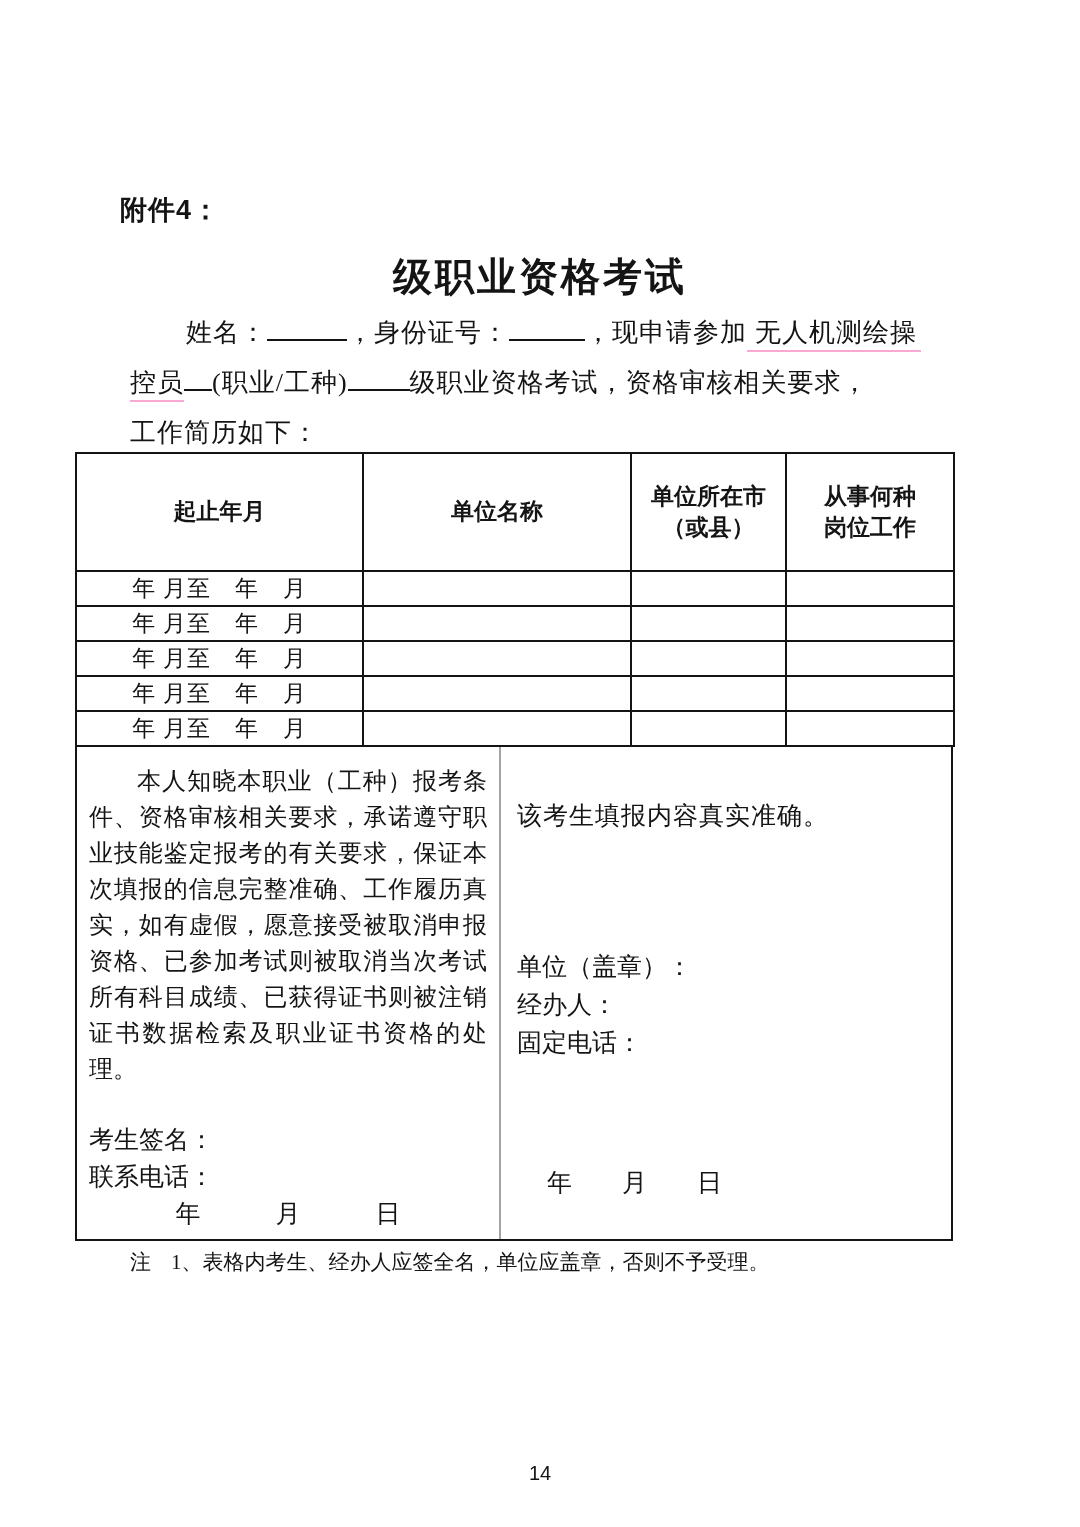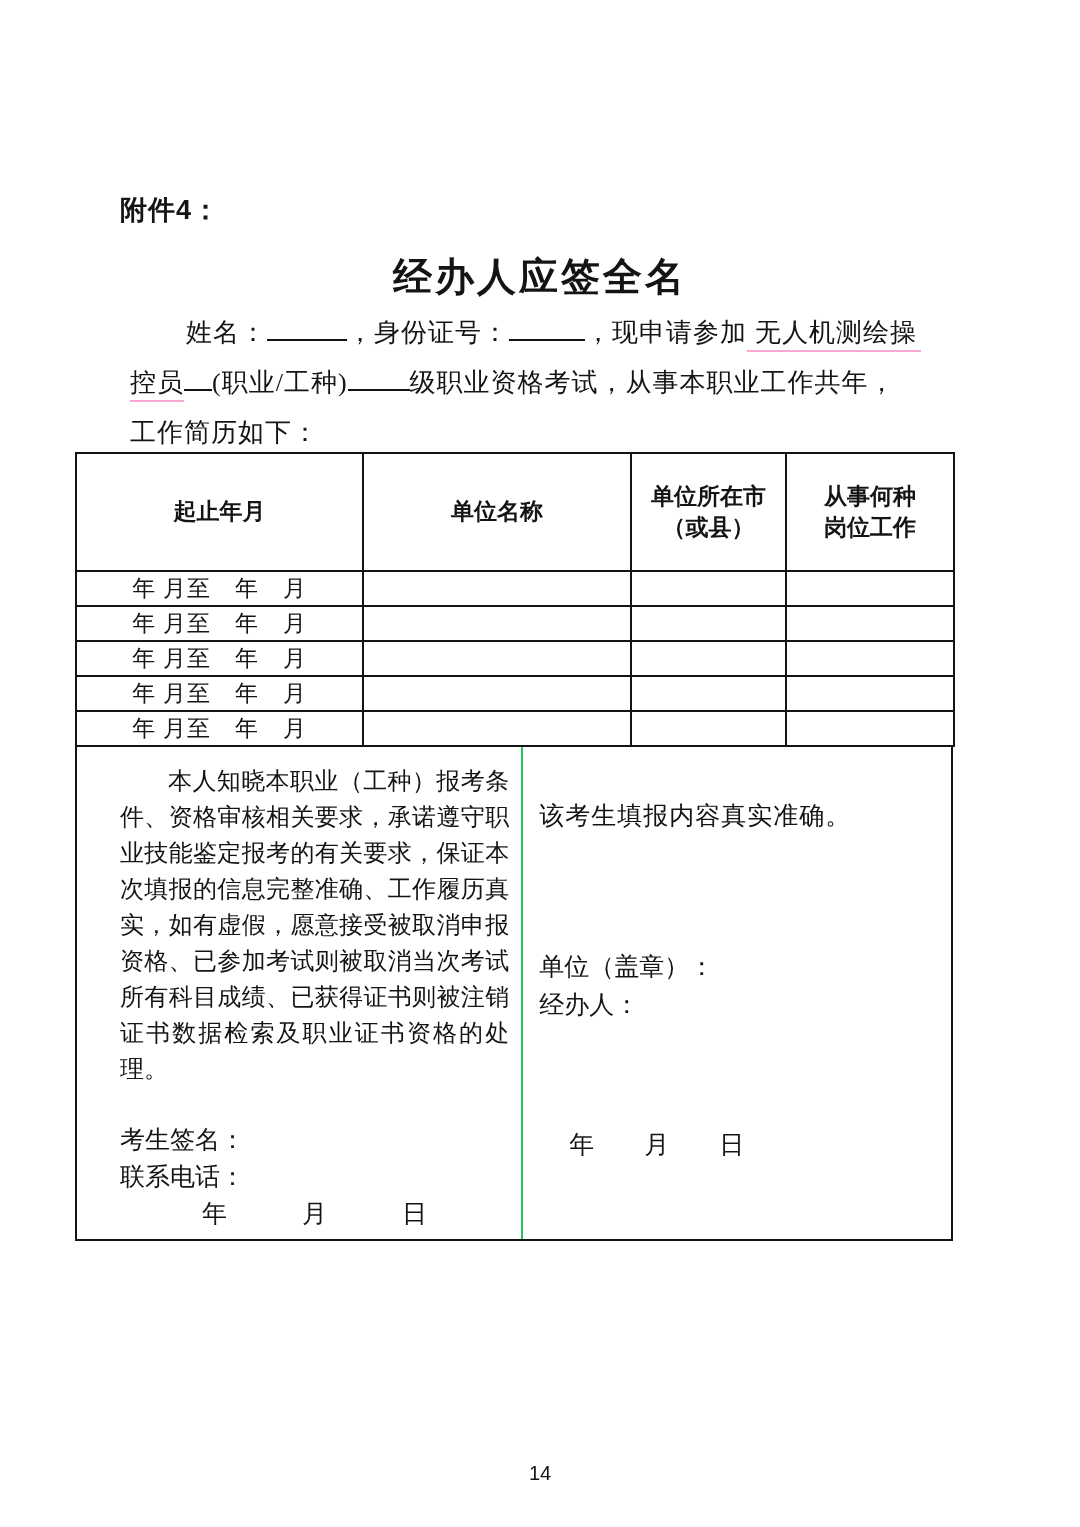--- a/index.html
+++ b/index.html
@@ -43,22 +43,22 @@
     font-family:"Liberation Sans","DejaVu Sans",sans-serif;
     white-space:pre-line;
   }
   td.cell { height:35px; font-size:23px; letter-spacing:1px; }
 
   .decl-row {
     display:flex; width:878px; height:494px;
     border:2px solid #141414; border-top:none;
   }
   .decl-left {
-    width:425px; border-right:2px solid #22c55e;
-    padding:10px 12px 8px 0; overflow:hidden;margin-left:43px;
+    width:425px; border-right:2px solid #a3a3a3;
+    padding:10px 12px 8px 12px; overflow:hidden;
   }
   .decl-right { width:451px; padding:10px 0 8px 16px; overflow:hidden; }
   .decl-text {
     margin-top:6px; font-size:24px; line-height:36px;
     text-align:justify; text-indent:2em;
   }
   .sig-block { margin-top:34px; font-size:25px; line-height:37px; }
   .date-left { margin-top:2px; text-align:center; font-size:25px; }
   .confirm-text { margin-top:42px; font-size:25px; letter-spacing:1px; }
   .unit-block { margin-top:116px; font-size:25px; line-height:38px; }
@@ -73,25 +73,25 @@
   .page-number {
     position:absolute; left:0; top:1462px; width:1080px; text-align:center;
     font-size:20px; font-family:"Liberation Sans","DejaVu Sans",sans-serif;
   }
 </style>
 </head>
 <body>
 
 <div class="attachment">附件4：</div>
 
-<h1 class="doc-title">经办人应签全名</h1>
+<h1 class="doc-title">级职业资格考试</h1>
 
 <div class="intro">
   <div class="line line-1"><span>姓名：</span><span class="blank w80"></span><span>，</span><span>身份证号：</span><span class="blank w76"></span><span>，现申请参加</span><span class="ul ul-lead">无人机测绘操</span></div>
-  <div class="line line-2"><span class="ul">控员</span><span class="blank w28"></span><span>(职业/工种)</span><span class="blank w62"></span><span>级职业资格考试，从事本职业工作共年，</span></div>
+  <div class="line line-2"><span class="ul">控员</span><span class="blank w28"></span><span>(职业/工种)</span><span class="blank w62"></span><span>级职业资格考试，资格审核相关要求，</span></div>
   <div class="line line-3"><span>工作简历如下：</span></div>
 </div>
 
 <div class="form-table">
   <table class="grid">
     <colgroup>
       <col style="width:287px">
         <col style="width:268px">
         <col style="width:155px">
         <col style="width:168px">
@@ -145,22 +145,24 @@
         <div>考生签名：</div>
         <div>联系电话：</div>
       </div>
       <div class="date-left">年　　　月　　　日</div>
     </div>
     <div class="decl-right">
       <p class="confirm-text">该考生填报内容真实准确。</p>
       <div class="unit-block">
         <div>单位（盖章）：</div>
         <div>经办人：</div>
+        <div>固定电话：</div>
       </div>
       <div class="date-right">年　　月　　日</div>
     </div>
   </div>
 </div>
 
 <div class="notes">
+  <div class="note-first"><span class="note-label">注</span><span>1、表格内考生、经办人应签全名，单位应盖章，否则不予受理。</span></div>
 </div>
 
 <div class="page-number">14</div>
 
 </body></html>

